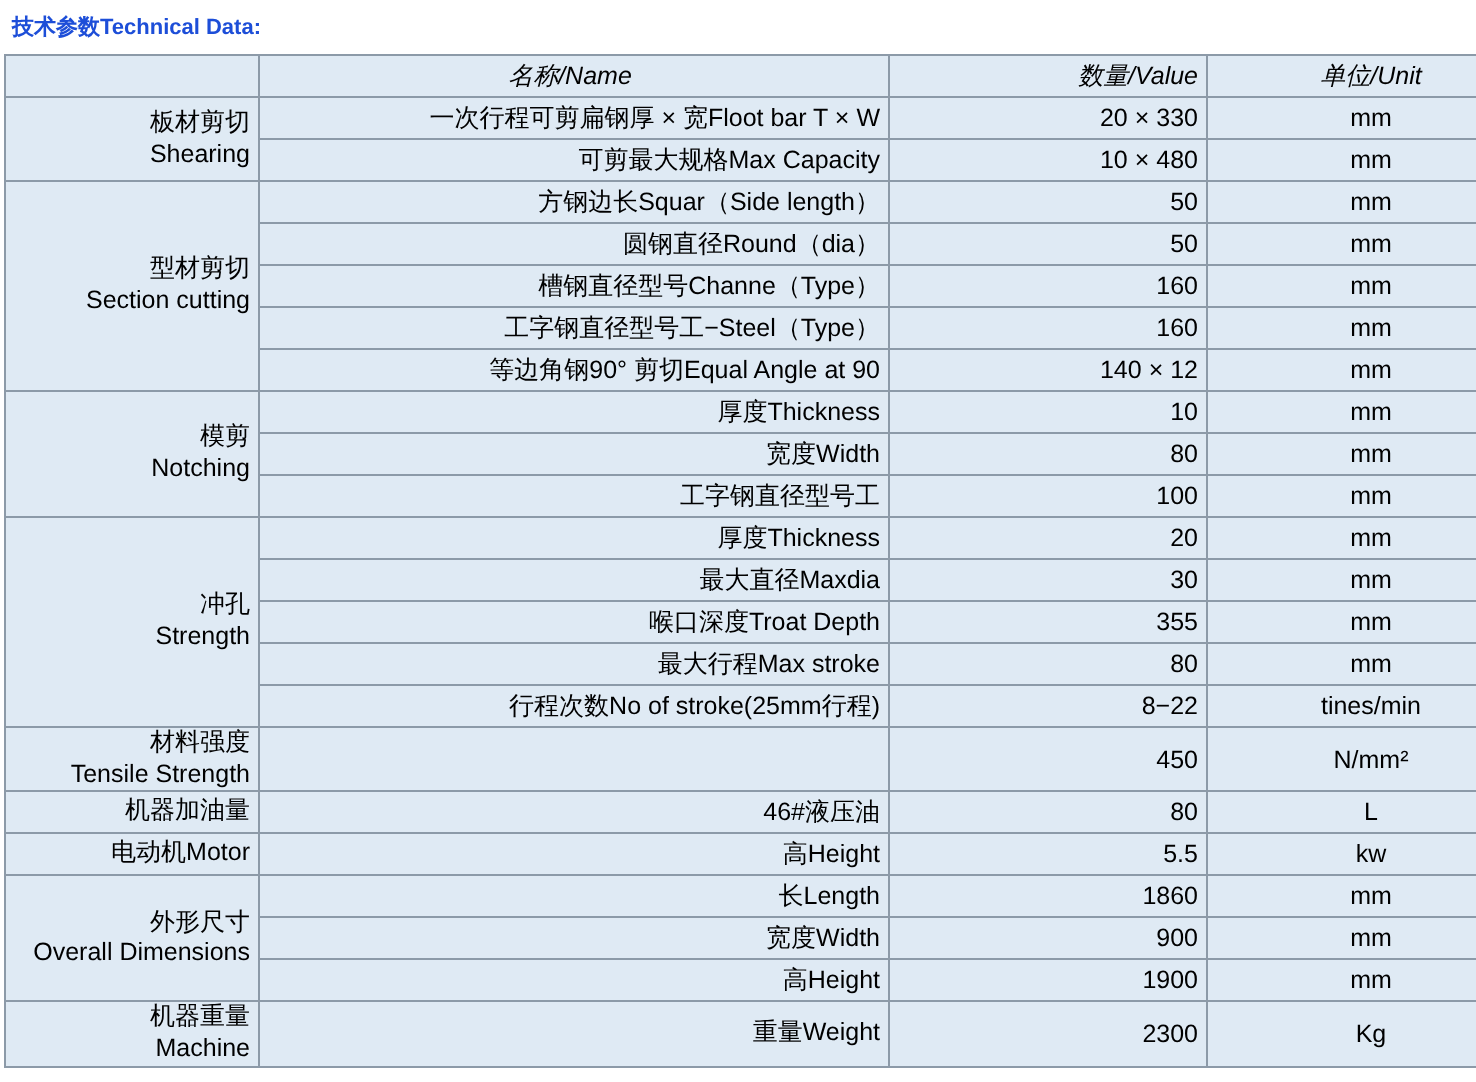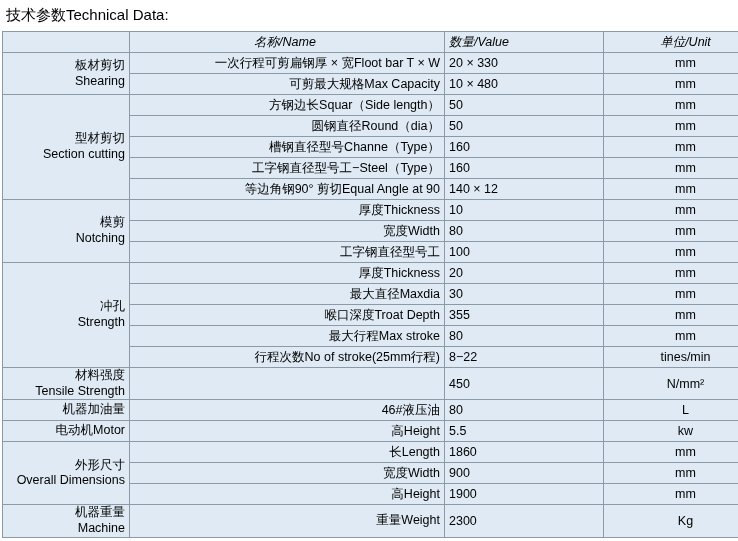--- a/index.html
+++ b/index.html
@@ -14,45 +14,45 @@
     color: #000000;
     overflow: hidden;
   }
   .page {
     position: relative;
     width: 738px;
     height: 541px;
     box-sizing: border-box;
   }
   .doc-title {
-    font-size: 15px;
-    font-weight: normal;
+    font-size: 11px;
+    font-weight: bold;
     padding: 6px 0 6px 6px;
     letter-spacing: 0px;
-    color: #000000;
+    color: #1d4ed8;
   }
   table.spec {
     border-collapse: collapse;
     width: 735px;
     margin-left: 2px;
     table-layout: fixed;
     background: #dfeaf4;
   }
   table.spec td, table.spec th {
     border: 1px solid #8c9aa8;
     font-size: 12.5px;
     font-weight: normal;
     padding: 0 4px;
     height: 20px;
     background: #dfeaf4;
     color: #000;
   }
   .col-cat   { width: 118px; text-align: center; }
   .col-name  { width: 310px; text-align: right; padding-left: 18px; }
-  .col-value { width: 150px; text-align: left; }
+  .col-value { width: 150px; text-align: right; }
   .col-unit  { width: 155px; text-align: center; }
 
   thead td { text-align: center; font-weight: normal; font-style: italic; }
   thead td.col-name { text-align: center; padding-left: 0; }
 
   .cat-cell {
     text-align: right;
     line-height: 1.25;
     vertical-align: middle;
   }

